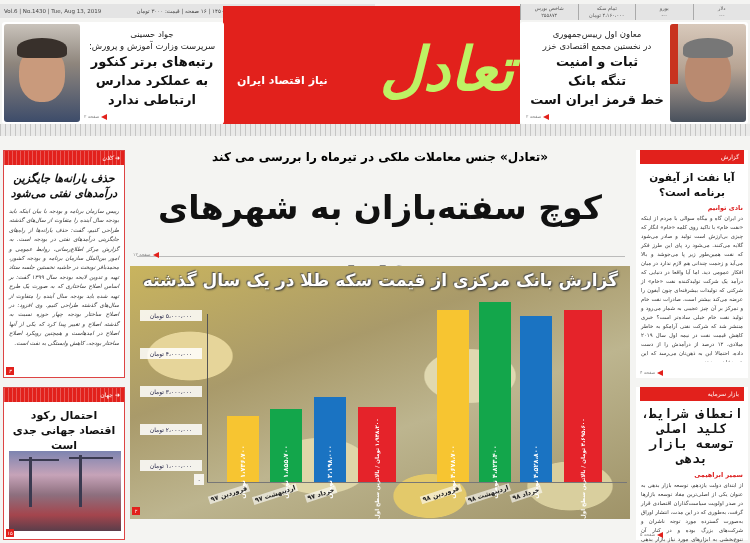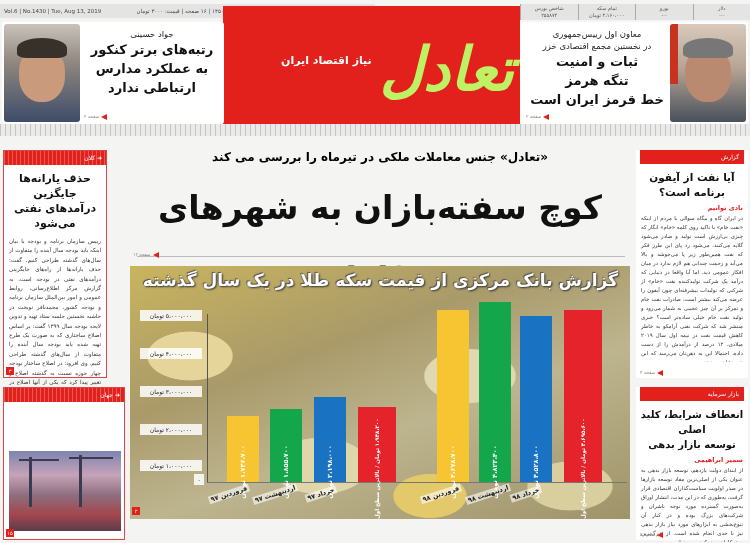--- a/index.html
+++ b/index.html
@@ -9,21 +9,21 @@
   
   .datebar { left: 0; top: 4px; width: 375px; height: 14px; background: #e4e4e4; font-size: 5.5px; color: #444; line-height: 14px; padding: 0 4px; white-space: nowrap; overflow: hidden; direction: rtl; }
   .datebar .en { float: left; direction: ltr; }
   .pricebar { left: 520px; top: 4px; width: 230px; height: 16px; background: #e4e4e4; display: flex; flex-direction: row-reverse; font-size: 5px; color: #555; }
   .pricebar .cell { flex: 1; text-align: center; border-left: 1px solid #aaa; line-height: 7px; padding-top: 1px; direction: rtl; }
 
   
   .mast { left: 223px; top: 6px; width: 297px; height: 118px; background: #e2211c; overflow: hidden; }
   .mast .url { position: absolute; right: 6px; top: 3px; font-size: 9px; letter-spacing: 1.5px; color: #fff; font-weight: bold; font-family: "Liberation Sans", sans-serif; }
   .mast .logo { position: absolute; right: 6px; top: 8px; font-size: 60px; color: #bef264; font-family: "DejaVu Serif", serif; font-weight: bold; direction: rtl; line-height: 110px; font-style: italic; text-align: right; }
-  .mast .tag { position: absolute; left: 14px; top: 48px; font-size: 11px; color: #fff; font-weight: bold; direction: rtl; margin-left: 44px; }
+  .mast .tag { position: absolute; left: 14px; top: 68px; font-size: 11px; color: #fff; font-weight: bold; direction: rtl; }
   .ruler { left: 0; top: 124px; width: 750px; height: 12px; background: repeating-linear-gradient(90deg, #bbb 0 1px, transparent 1px 5px); background-color: #e8e8e8; opacity: .8; }
 
   
   .hbox { background: #fff; border-radius: 3px; }
   .photo { background: linear-gradient(180deg, #c9c3bb 0%, #8f867d 40%, #3d4c6a 100%); border-radius: 3px; overflow: hidden; }
   .face { position: absolute; left: 50%; top: 22%; width: 46px; height: 56px; margin-left: -23px; background: #c99a7c; border-radius: 45%; }
   .hair { position: absolute; left: 50%; top: 14%; width: 50px; height: 20px; margin-left: -25px; background: #38302b; border-radius: 50% 50% 20% 20%; }
   .kicker { font-size: 8.5px; color: #222; text-align: center; direction: rtl; line-height: 12px; }
   .headline { font-size: 13px; font-weight: bold; color: #111; text-align: center; direction: rtl; line-height: 19px; }
   .pg { font-size: 4.5px; color: #888; direction: rtl; }
@@ -93,54 +93,59 @@
 </div>
 <div class="abs ruler"></div>
 
 <div class="abs hbox" style="left:2px; top:22px; width:222px; height:102px;">
   <div class="abs photo" style="left:2px; top:2px; width:76px; height:98px;">
     <div class="face"></div>
     <div class="hair"></div>
   </div>
   <div class="abs" style="left:82px; top:6px; width:136px;">
     <div class="kicker">جواد حسینی</div>
+    <div class="kicker">سرپرست وزارت آموزش و پرورش:</div>
     <div class="headline">رتبه‌های برتر کنکور</div>
     <div class="headline">به عملکرد مدارس</div>
     <div class="headline">ارتباطی ندارد</div>
   </div>
   <div class="abs pg" style="left:82px; top:92px;">صفحه ۲</div>
 </div>
 
 <div class="abs hbox" style="left:520px; top:22px; width:228px; height:102px;">
   <div class="abs photo" style="right:2px; top:2px; width:76px; height:98px; background:linear-gradient(180deg,#d8c9bb 0%,#b7a494 45%,#48505c 100%);">
     <div class="abs" style="left:0;top:0;width:8px;height:60px;background:#c8331f;"></div>
     <div class="face" style="background:#b98a70;"></div>
     <div class="hair" style="background:#777;"></div>
   </div>
   <div class="abs" style="left:6px; top:6px; width:142px;">
     <div class="kicker">معاون اول رییس‌جمهوری</div>
     <div class="kicker">در نخستین مجمع اقتصادی خزر</div>
     <div class="headline">ثبات و امنیت</div>
-    <div class="headline">تنگه هرمز</div>
+    <div class="headline">تنگه بانک</div>
     <div class="headline">خط قرمز ایران است</div>
   </div>
   <div class="abs pg" style="left:6px; top:92px;">صفحه ۲</div>
 </div>
 
-<div class="abs side" style="left:3px; top:150px; width:104px; height:228px;">
+<div class="abs side" style="left:3px; top:150px; width:122px; height:228px;font-style:italic;">
   <div class="side-head"><span>➜ </span><span>کلان</span></div>
   <div class="side-title">
       <div>حذف یارانه‌ها جایگزین</div>
       <div>درآمدهای نفتی می‌شود</div>
     </div>
   <div class="side-body" style="height:150px;overflow:hidden;">رییس سازمان برنامه و بودجه با بیان اینکه باید بودجه سال آینده را متفاوت از سال‌های گذشته طراحی کنیم، گفت: حذف یارانه‌ها از راه‌های جایگزینی درآمدهای نفتی در بودجه است. به گزارش مرکز اطلاع‌رسانی، روابط عمومی و امور بین‌الملل سازمان برنامه و بودجه کشور، محمدباقر نوبخت در حاشیه نخستین جلسه ستاد تهیه و تدوین لایحه بودجه سال ۱۳۹۹ گفت: بر اساس اصلاح ساختاری که به صورت یک طرح تهیه شده باید بودجه سال آینده را متفاوت از سال‌های گذشته طراحی کنیم. وی افزود: در اصلاح ساختار بودجه چهار حوزه نسبت به گذشته اصلاح و تغییر پیدا کرد که یکی از آنها اصلاح در امدهاست و همچنین رویکرد اصلاح ساختار بودجه، کاهش وابستگی به نفت است.</div>
   <div class="pgnum">۳</div>
 </div>
 <div class="abs side" style="left:3px; top:387px; width:122px; height:153px;">
   <div class="side-head"><span>➜ </span><span>جهان</span></div>
+  <div class="side-title">
+      <div>احتمال رکود</div>
+      <div>اقتصاد جهانی جدی است</div>
+    </div>
   <div class="abs" style="left:5px; top:63px; width:112px; height:80px; background:linear-gradient(180deg,#7d84b0 0%,#c6a3b8 30%,#8d6f7e 55%,#a4454d 80%,#5a3d4a 100%);">
     <div class="abs" style="left:20px;top:6px;width:3px;height:50px;background:#3a3a50;"></div>
     <div class="abs" style="left:10px;top:8px;width:40px;height:2px;background:#3a3a50;"></div>
     <div class="abs" style="left:70px;top:4px;width:3px;height:52px;background:#3a3a50;"></div>
     <div class="abs" style="left:60px;top:6px;width:44px;height:2px;background:#3a3a50;"></div>
   </div>
   <div class="pgnum">۱۵</div>
 </div>
 
 <div class="abs subhead">«تعادل» جنس معاملات ملکی در تیرماه را بررسی می کند</div>
@@ -198,20 +203,20 @@
   <div class="side-title" style="font-size:10.5px;">
       <div>آیا نفت از آیفون</div>
       <div>برنامه است؟</div>
     </div>
   <div class="author">نادی توانیم</div>
   <div class="side-body" style="height:150px;overflow:hidden;font-size:5.4px;line-height:9px;">در ایران گاه و بیگاه سوالی با مردم از اینکه «نفت خام» با تاکید روی کلمه «خام» انگار که چیزی بی‌ارزش است تولید و صادر می‌شود گلایه می‌کنند. می‌شود رد پای این طرز فکر که نفت همین‌طور زیر پا می‌جوشد و بالا می‌آید و زحمت چندانی هم لازم ندارد در میان افکار عمومی دید. اما آیا واقعا در دنیایی که درآمد یک شرکت تولیدکننده نفت «خام» از شرکتی که تولیدات بیشرفته‌ای چون آیفون را عرضه می‌کند بیشتر است، صادرات نفت خام و تمرکز بر آن چیز عجیبی به شمار می‌رود و تولید نفت خام خیلی ساده‌تر است؟ خبری منتشر شد که شرکت نفتی آرامکو به خاطر کاهش قیمت نفت در نیمه اول سال ۲۰۱۹ میلادی، ۱۲ درصد از درآمدش را از دست داده، احتمالا این به ذهن‌تان می‌رسد که این خبر نشان می‌دهد.</div>
   <div class="abs pg" style="left:4px; bottom:2px;">صفحه ۴</div>
 </div>
 <div class="abs" style="left:636px; top:387px; width:112px; height:153px; background:#fff;">
   <div class="rhead">بازار سرمایه</div>
-  <div class="side-title" style="font-size:10px;">
+  <div class="side-title" style="font-size:13px;font-family:Liberation Mono, monospace;">
       <div>انعطاف شرایط، کلید اصلی</div>
       <div>توسعه بازار بدهی</div>
     </div>
   <div class="author">سمیر ابراهیمی</div>
   <div class="side-body" style="height:78px;overflow:hidden;font-size:5.4px;line-height:9px;">از ابتدای دولت یازدهم، توسعه بازار بدهی به عنوان یکی از اصلی‌ترین مفاد توسعه بازارها در صدر اولویت سیاست‌گذاران اقتصادی قرار گرفت، به‌طوری که در این مدت، انتشار اوراق به‌صورت گسترده مورد توجه ناشران و شرکت‌های بزرگ بوده و در کنار آن تنوع‌بخشی به ابزارهای مورد نیاز بازار بدهی نیز تا حدی انجام شده است. از بزرگ‌ترین به‌همکاران روی کرد... می‌توانیم.</div>
   <div class="abs pg" style="left:4px; bottom:2px;">صفحه ۵</div>
 </div>
 
 </body></html>

